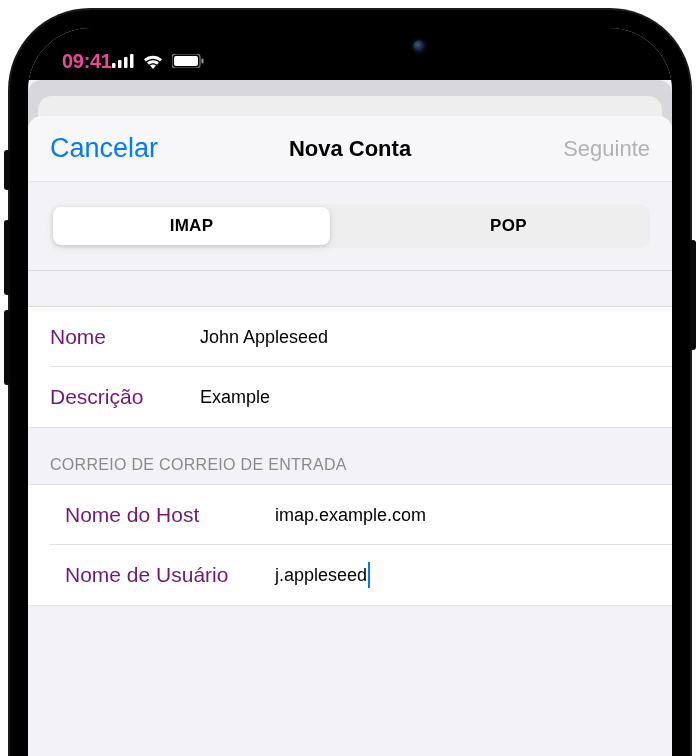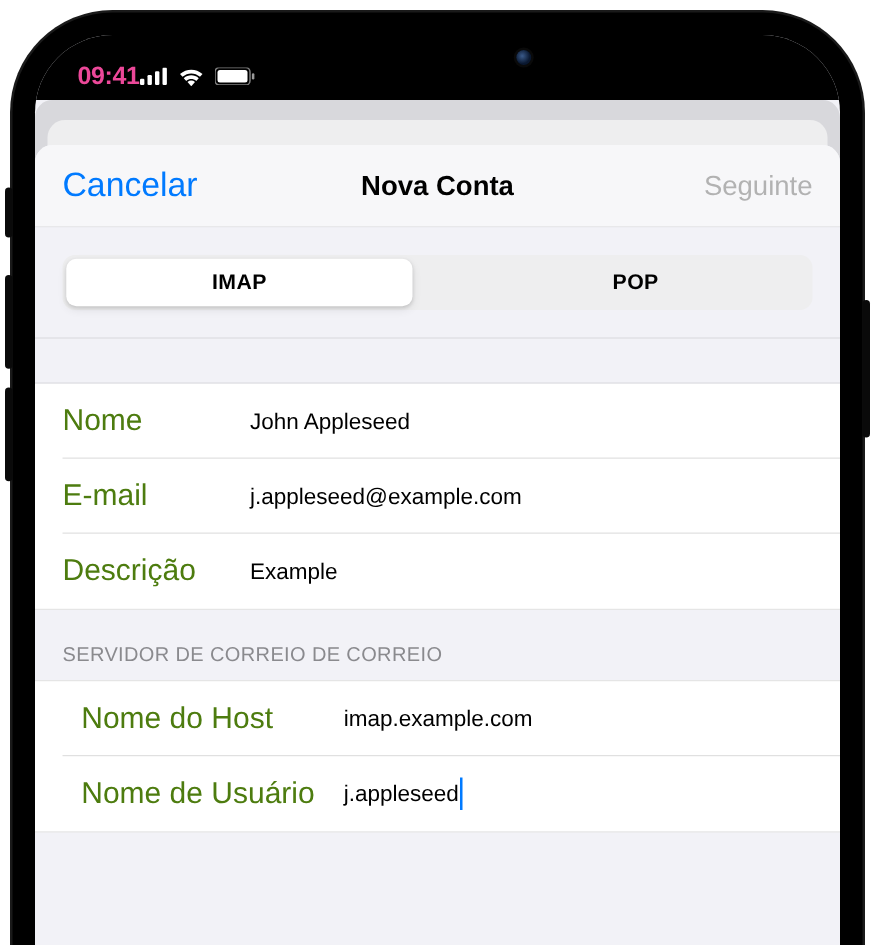--- a/index.html
+++ b/index.html
@@ -203,22 +203,22 @@
       background: rgba(0,0,0,0.12);
     }
     .form-group {
       border-top: 1px solid rgba(0,0,0,0.1);
       border-bottom: 1px solid rgba(0,0,0,0.1);
     }
     .form-group.no-top-border {
       border-top: none;
     }
     .form-label {
-      font-size: 24px;
-      color: #4d7c0f;
+      font-size: 21px;
+      color: #701a75;
       width: 150px;
       flex-shrink: 0;
     }
     .form-label.wide {
       width: 210px;
       margin-left: 15px;
     }
     .form-value {
       font-size: 18px;
       color: #000;
@@ -303,30 +303,26 @@
       </div>
 
       <div class="spacer"></div>
 
       <div class="form-group no-top-border">
         <div class="form-row">
           <div class="form-label">Nome</div>
           <div class="form-value">John Appleseed</div>
         </div>
         <div class="form-row">
-          <div class="form-label">E-mail</div>
-          <div class="form-value">j.appleseed@example.com</div>
-        </div>
-        <div class="form-row">
           <div class="form-label">Descrição</div>
           <div class="form-value">Example</div>
         </div>
       </div>
 
-      <div class="section-header">SERVIDOR DE CORREIO DE CORREIO</div>
+      <div class="section-header">CORREIO DE CORREIO DE ENTRADA</div>
 
       <div class="form-group">
         <div class="form-row">
           <div class="form-label wide">Nome do Host</div>
           <div class="form-value">imap.example.com</div>
         </div>
         <div class="form-row">
           <div class="form-label wide">Nome de Usuário</div>
           <div class="form-value">
             <span>j.appleseed</span>

